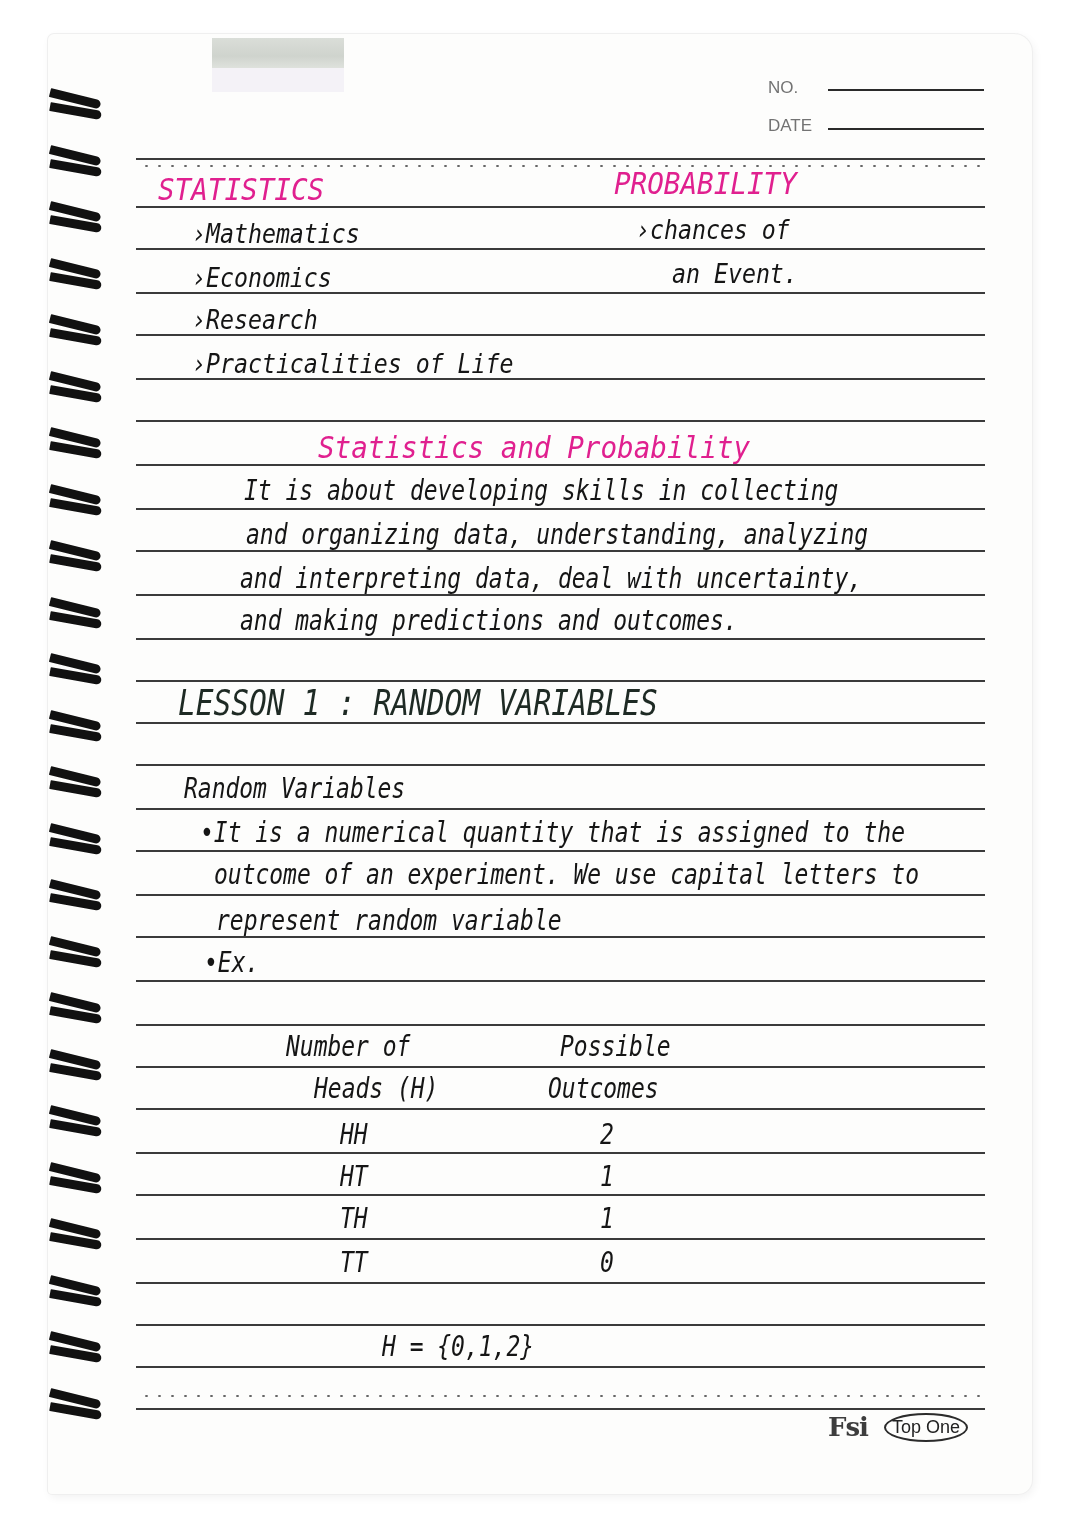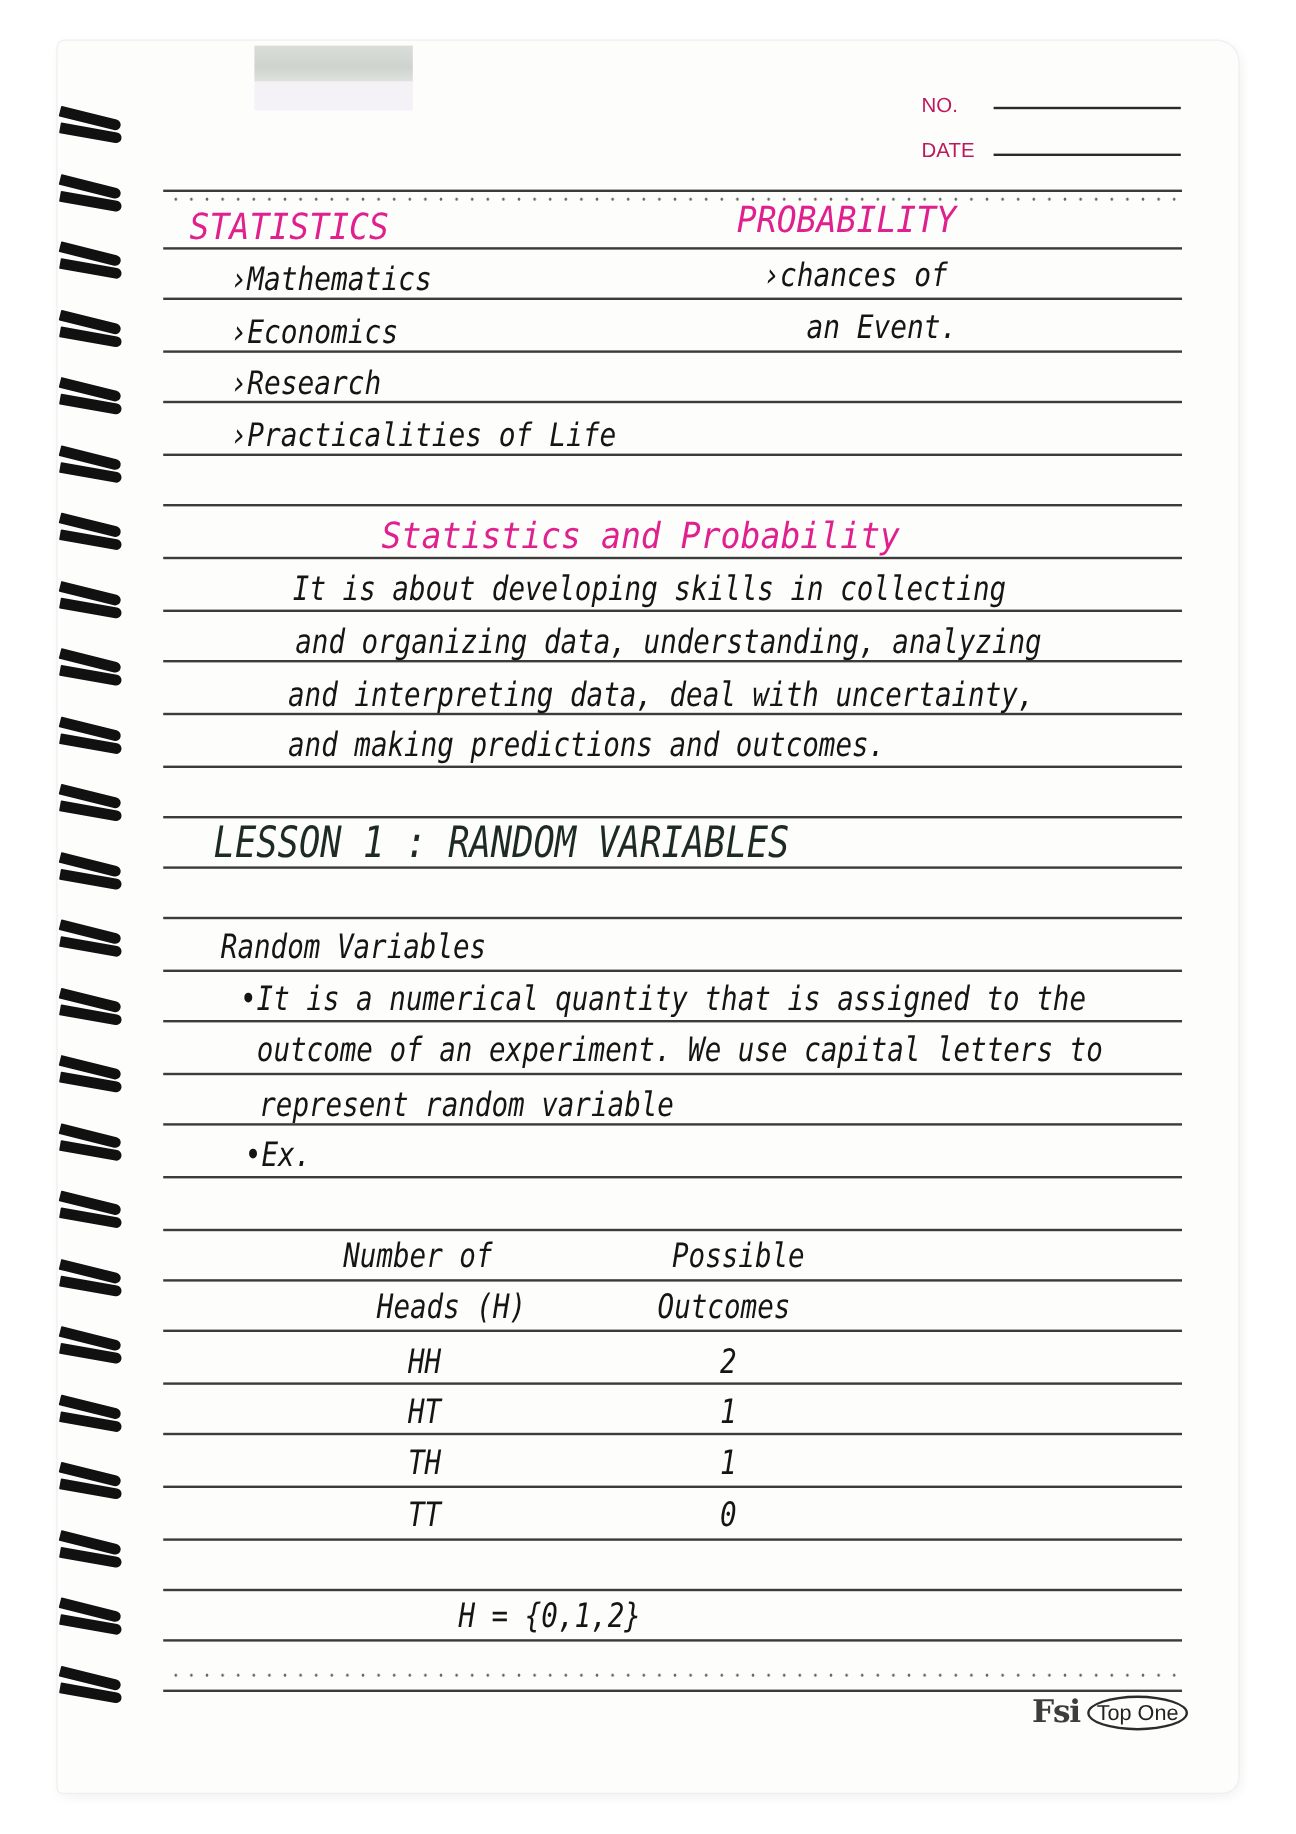--- a/index.html
+++ b/index.html
@@ -28,42 +28,42 @@
       position: absolute; left: 0; width: 58px; height: 40px;
     }
     .ring::before, .ring::after {
       content: ""; position: absolute; left: 2px; width: 52px; height: 9px;
       border-radius: 2px 14px 14px 2px; background: #111;
     }
     .ring::before { top: 8px; transform: rotate(14deg); transform-origin: left center; }
     .ring::after  { top: 22px; transform: rotate(10deg); transform-origin: left center; }
 
     
-    .hdr { position: absolute; left: 768px; font-family: "Liberation Sans", sans-serif; font-size: 17px; color: #be185d; }
+    .hdr { position: absolute; left: 768px; font-family: "Liberation Sans", sans-serif; font-size: 17px; color: #737373; }
     .hdr-line { position: absolute; height: 2px; background: #2a2a2a; }
 
     
     .rule { position: absolute; left: 136px; width: 849px; height: 2px; background: #3b3b3b; }
     .dots {
       position: absolute; left: 140px; width: 840px; height: 4px;
       background-image: radial-gradient(circle, #666 1px, transparent 1.4px);
       background-size: 13px 4px;
     }
 
     .hand { position: absolute; font-family: "DejaVu Sans Mono", monospace; white-space: nowrap; letter-spacing: 0px; }
     .pink { color: #e0208f; }
     .ink  { color: #151515; }
     .green-ink { color: #1e2a24; }
 
     .t-head-pink { font-size: 30px; font-style: italic; transform: scaleX(0.92); transform-origin: left; }
     .t-body { font-size: 27px; font-style: italic; transform: scaleX(0.86); transform-origin: left; }
     .t-para { font-size: 28px; font-style: italic; transform: scaleX(0.82); transform-origin: left; }
     .t-lesson { font-size: 36px; font-style: italic; transform: scaleX(0.82); transform-origin: left; font-weight: 300; }
 
-    .brand { position: absolute; left: 860px; top: 1412px; display: flex; align-items: center; gap: 6px; }
+    .brand { position: absolute; left: 828px; top: 1412px; display: flex; align-items: center; gap: 16px; }
     .brand-fsi { font-family: "DejaVu Serif", serif; font-size: 26px; font-weight: bold; color: #3d3d3d; letter-spacing: -1px; }
     .brand-top {
       font-family: "Liberation Sans", sans-serif; font-size: 18px; color: #222;
       border: 2px solid #2b2b2b; border-radius: 50%; padding: 2px 6px;
     }
   </style>
 </head>
 <body>
 
 <div class="page"></div>

